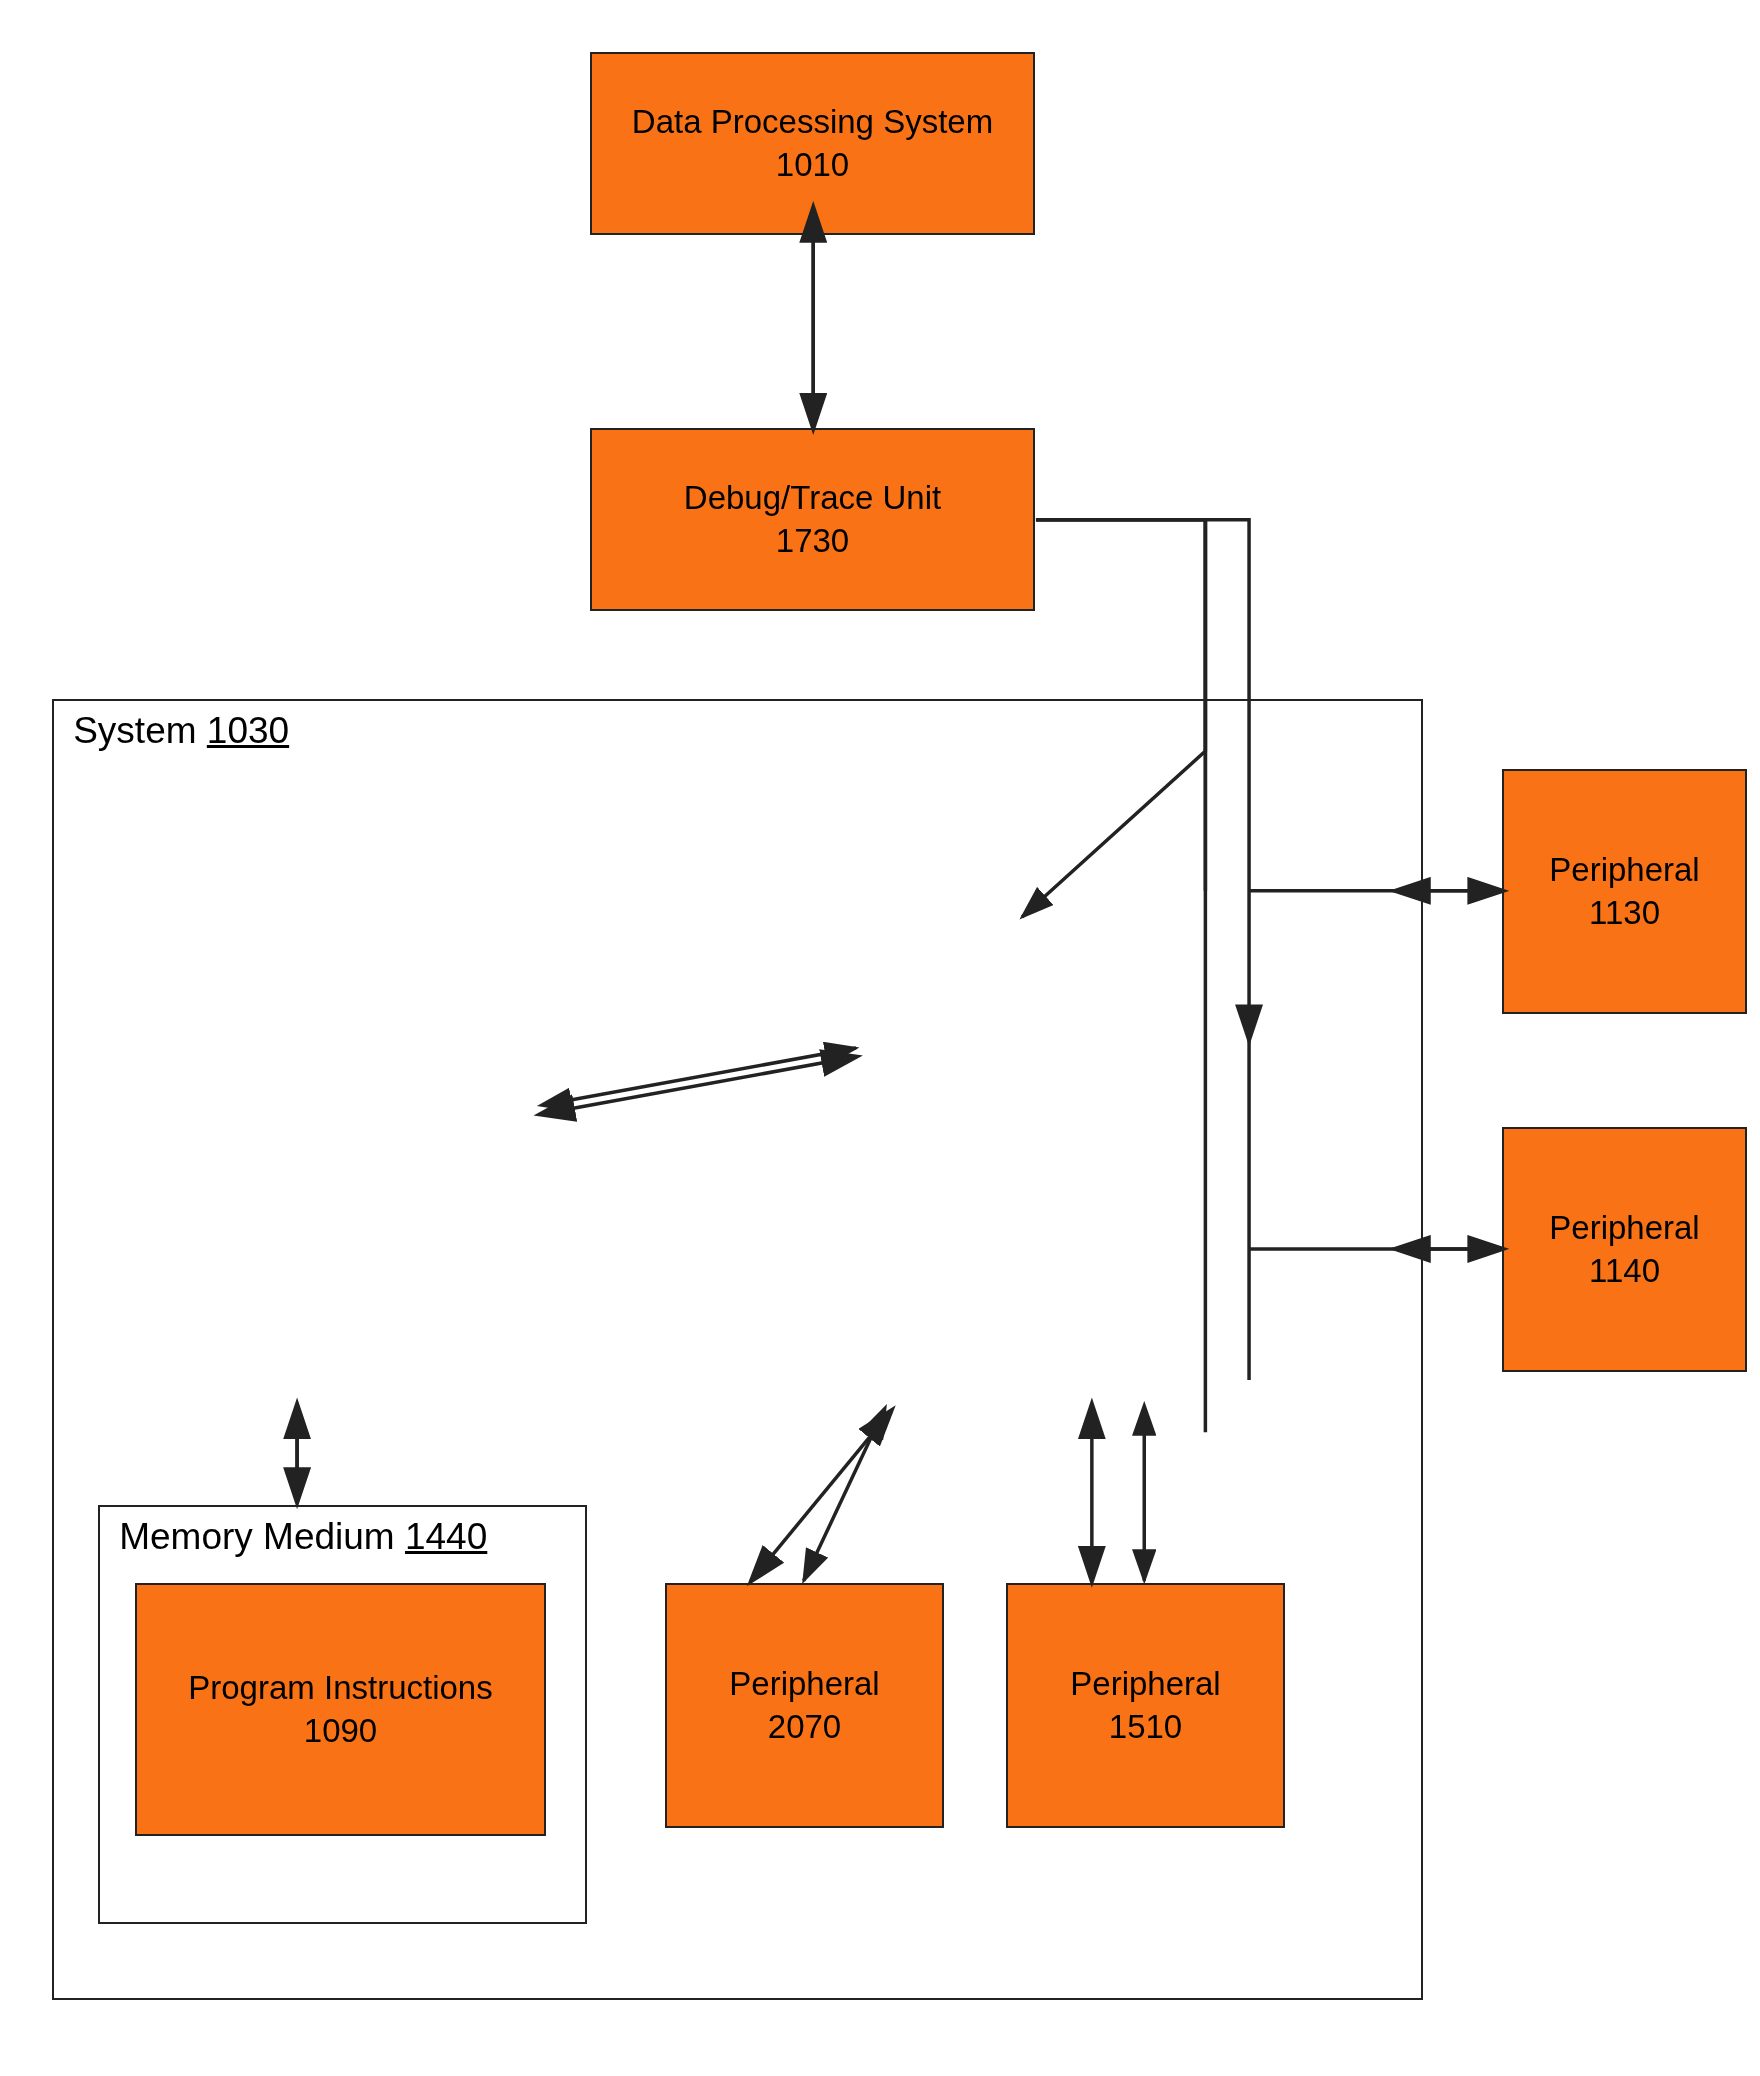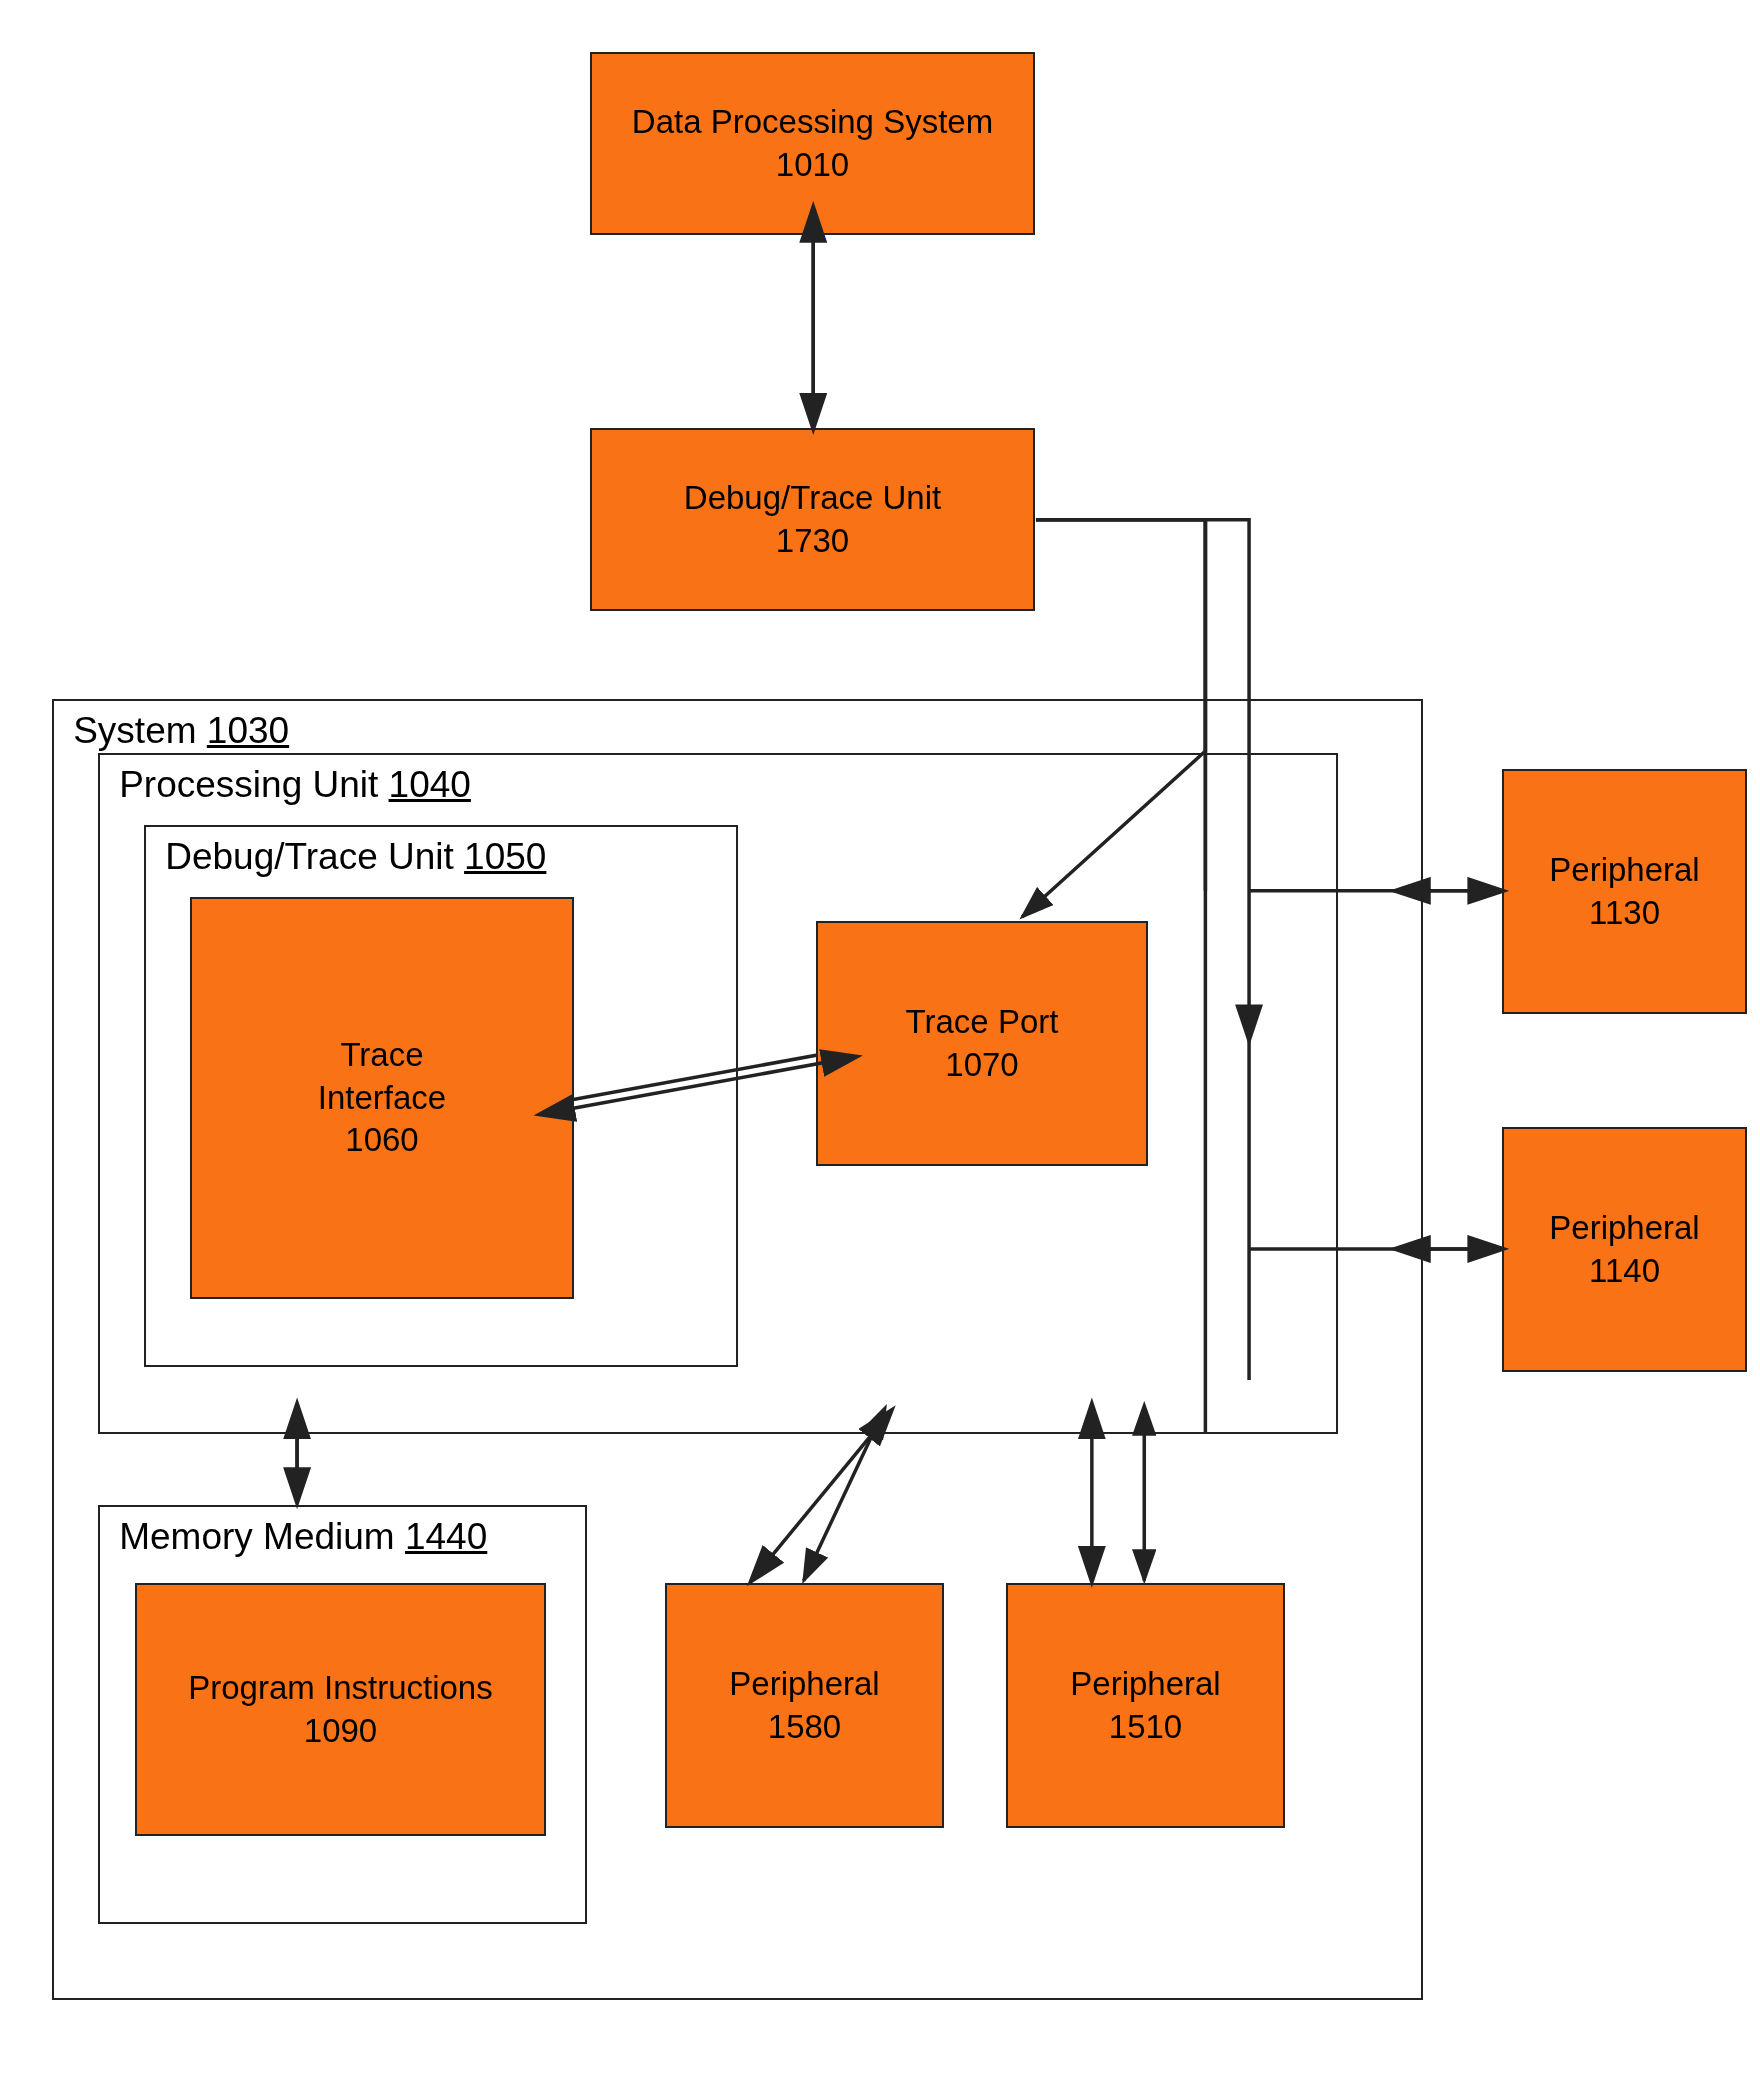--- a/index.html
+++ b/index.html
@@ -122,57 +122,35 @@
   <div class="box" style="left:590px; top:428px; width:445px; height:183px;">
     <span class="label-main">Debug/Trace Unit</span>
     <span class="label-num">1730</span>
   </div>
 
   <div class="container-box" style="left:52px; top:699px; width:1371px; height:1301px;">
     <div class="container-label">
       System <span class="label-num">1030</span>
     </div>
 
-    <div class="container-box" style="left:44px; top:52px; width:1240px; height:681px;">
-      <div class="container-label">
-        Processing Unit <span class="label-num">1040</span>
-      </div>
-
-      <div class="container-box" style="left:44px; top:70px; width:594px; height:542px;">
-        <div class="container-label">
-          Debug/Trace Unit <span class="label-num">1050</span>
-        </div>
-
-        <div class="box" style="left:44px; top:70px; width:384px; height:402px;">
-          <span class="label-main">Trace<br>Interface</span>
-          <span class="label-num">1060</span>
-        </div>
-      </div>
-
-      <div class="box" style="left:716px; top:166px; width:332px; height:245px;">
-        <span class="label-main">Trace Port</span>
-        <span class="label-num">1070</span>
-      </div>
-
-    </div>
 
     <div class="container-box" style="left:44px; top:804px; width:489px; height:419px;">
       <div class="container-label">
         Memory Medium <span class="label-num">1440</span>
       </div>
 
       <div class="box" style="left:35px; top:76px; width:411px; height:253px;">
         <span class="label-main">Program Instructions</span>
         <span class="label-num">1090</span>
       </div>
     </div>
 
     <div class="box" style="left:611px; top:882px; width:279px; height:245px;">
       <span class="label-main">Peripheral</span>
-      <span class="label-num">1580</span>
+      <span class="label-num">2070</span>
     </div>
 
     <div class="box" style="left:952px; top:882px; width:279px; height:245px;">
       <span class="label-main">Peripheral</span>
       <span class="label-num">1510</span>
     </div>
 
   </div>
 
   <div class="box" style="left:1502px; top:769px; width:245px; height:245px;">

